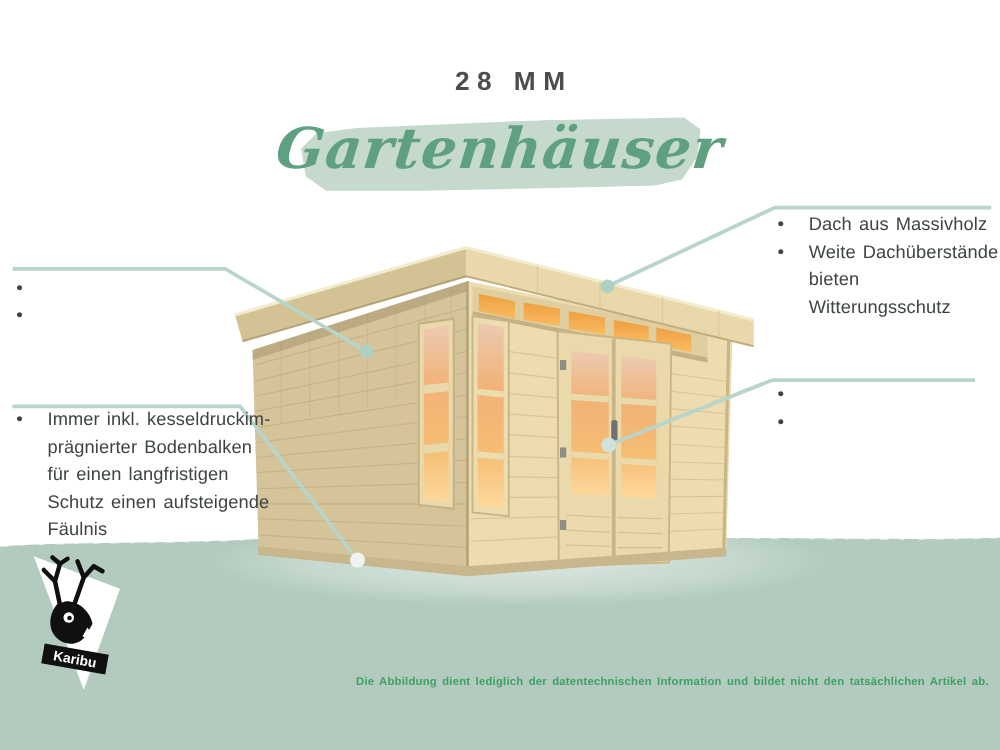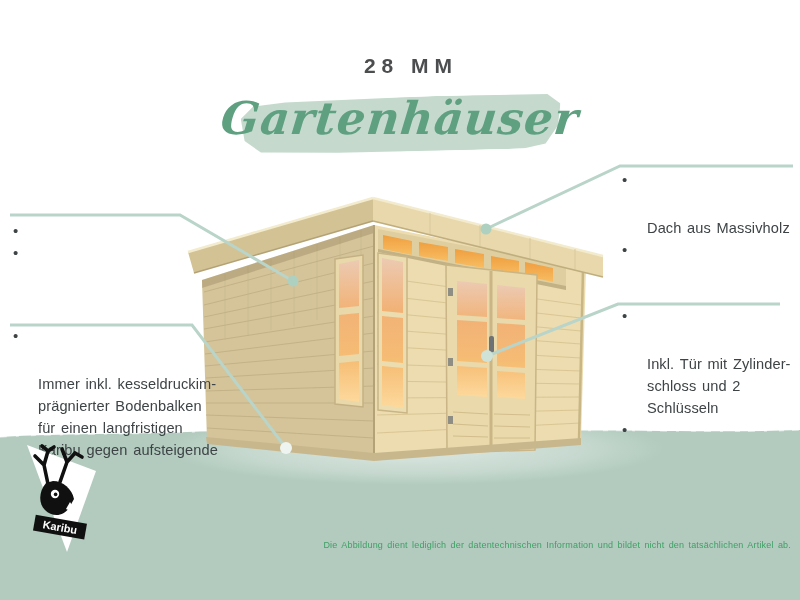--- a/index.html
+++ b/index.html
@@ -34,32 +34,32 @@
   }
 
   
   .callout-group {
     position:absolute;
     color:#3e4446;
     font-size:14.6px; line-height:22px; letter-spacing:0.1px; word-spacing:1.5px;
   }
   .callout-item { display:flex; align-items:flex-start; }
   .callout-item .bullet { flex:0 0 25px; width:25px; font-size:15px; }
-  .callout-item .text  { white-space:pre-line;margin-top:48px; }
+  .callout-item .text  { white-space:pre-line; }
 
   .grp-left-top     { left:13px;  top:220px; width:195px; }
   .grp-left-bottom  { left:13px;  top:325px; width:210px; }
   .grp-right-top    { left:622px; top:169px; width:178px; }
   .grp-right-bottom { left:622px; top:305px; width:178px; }
 
   
   .disclaimer {
     position:absolute; right:9px; top:540px; width:600px;
     text-align:right;
-    font-size:9px; font-weight:normal; letter-spacing:0.2px; word-spacing:1.5px;
+    font-size:9px; font-weight:bold; letter-spacing:0.2px; word-spacing:1.5px;
     color:#3fa066;
   }
 
   .logo-svg { position:absolute; left:14px; top:438px; }
   svg text.brand {
     font-family:"Liberation Sans", sans-serif;
     font-weight:bold; font-size:11px; fill:#ffffff;
   }
 </style>
 </head>
@@ -229,40 +229,40 @@
     <span class="bullet">•</span>
   </div>
 </div>
 
 <div class="callout-group grp-left-bottom">
   <div class="callout-item">
     <span class="bullet">•</span>
     <span class="text">Immer inkl. kesseldruckim-
 prägnierter Bodenbalken
 für einen langfristigen
-Karibu gegen aufsteigende
+Schutz einen aufsteigende
 Fäulnis</span>
   </div>
 </div>
 
 <div class="callout-group grp-right-top">
   <div class="callout-item">
     <span class="bullet">•</span>
     <span class="text">Dach aus Massivholz</span>
   </div>
   <div class="callout-item">
     <span class="bullet">•</span>
+    <span class="text">Weite Dachüberstände
+bieten Witterungsschutz</span>
   </div>
 </div>
 
 <div class="callout-group grp-right-bottom">
   <div class="callout-item">
     <span class="bullet">•</span>
-    <span class="text">Inkl. Tür mit Zylinder-
-schloss und 2 Schlüsseln</span>
   </div>
   <div class="callout-item">
     <span class="bullet">•</span>
   </div>
 </div>
 
 <div class="disclaimer">Die Abbildung dient lediglich der datentechnischen Information und bildet nicht den tatsächlichen Artikel ab.</div>
 
 <svg class="logo-svg" width="110" height="130" viewBox="0 0 110 130">
   <polygon points="13,7 82,33 53,114" fill="#ffffff"></polygon>

